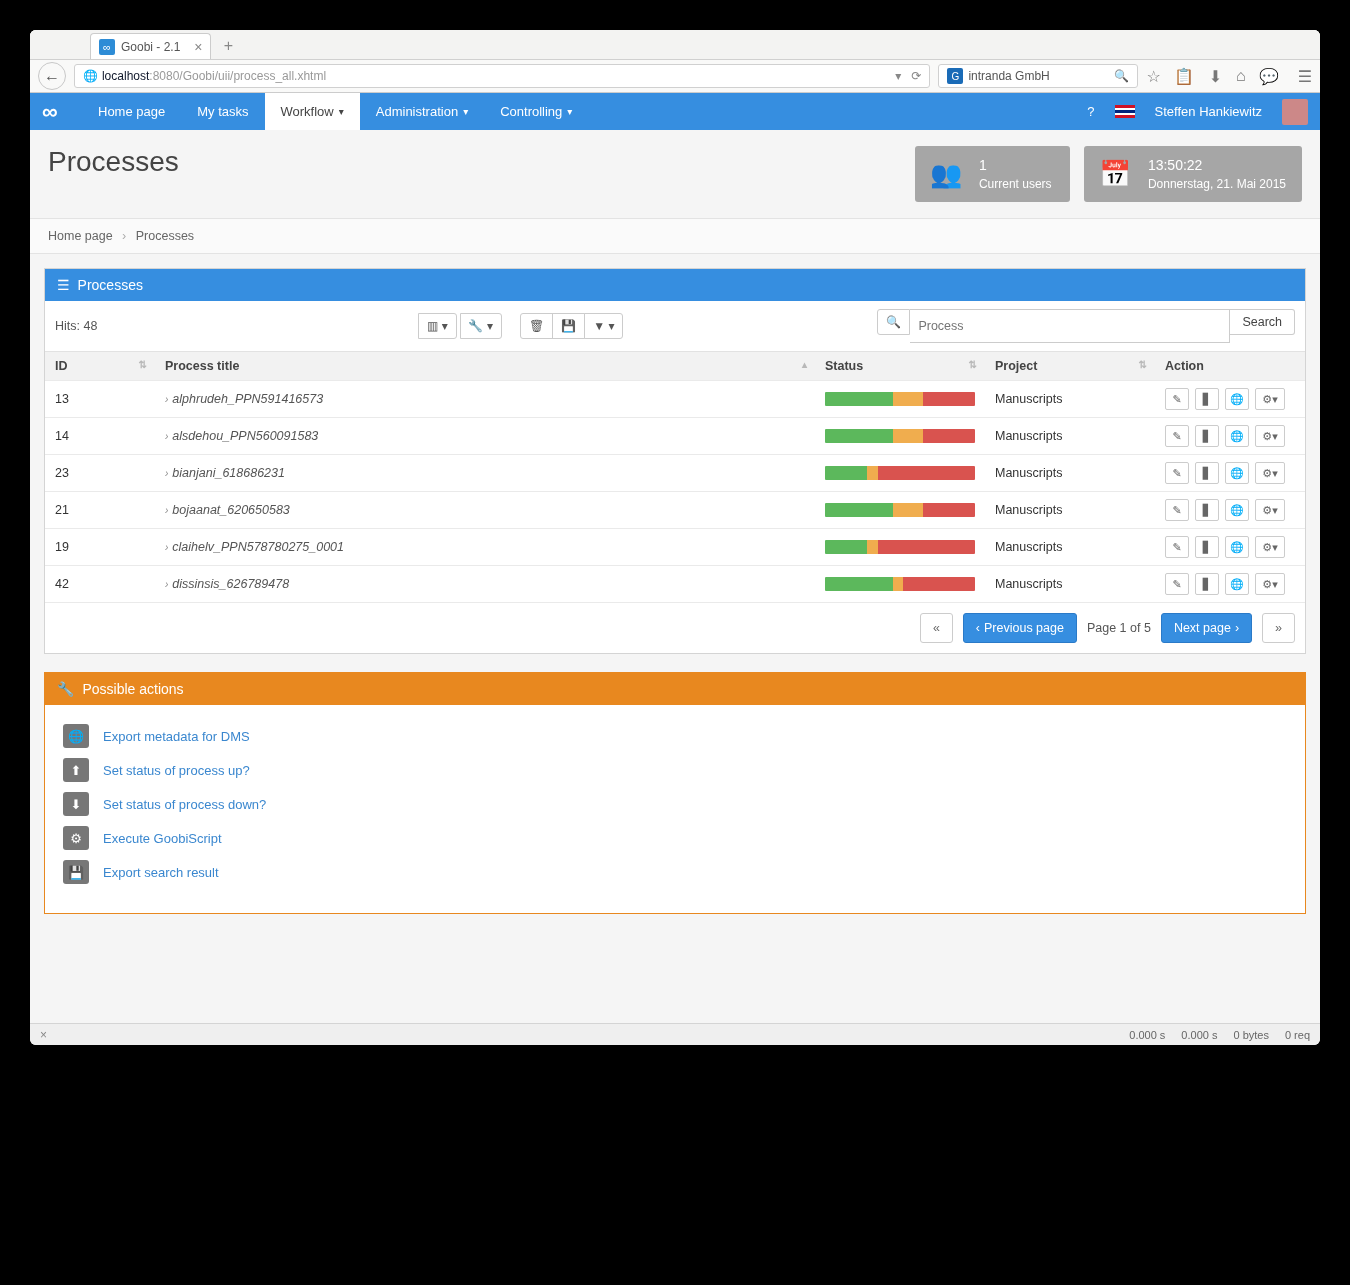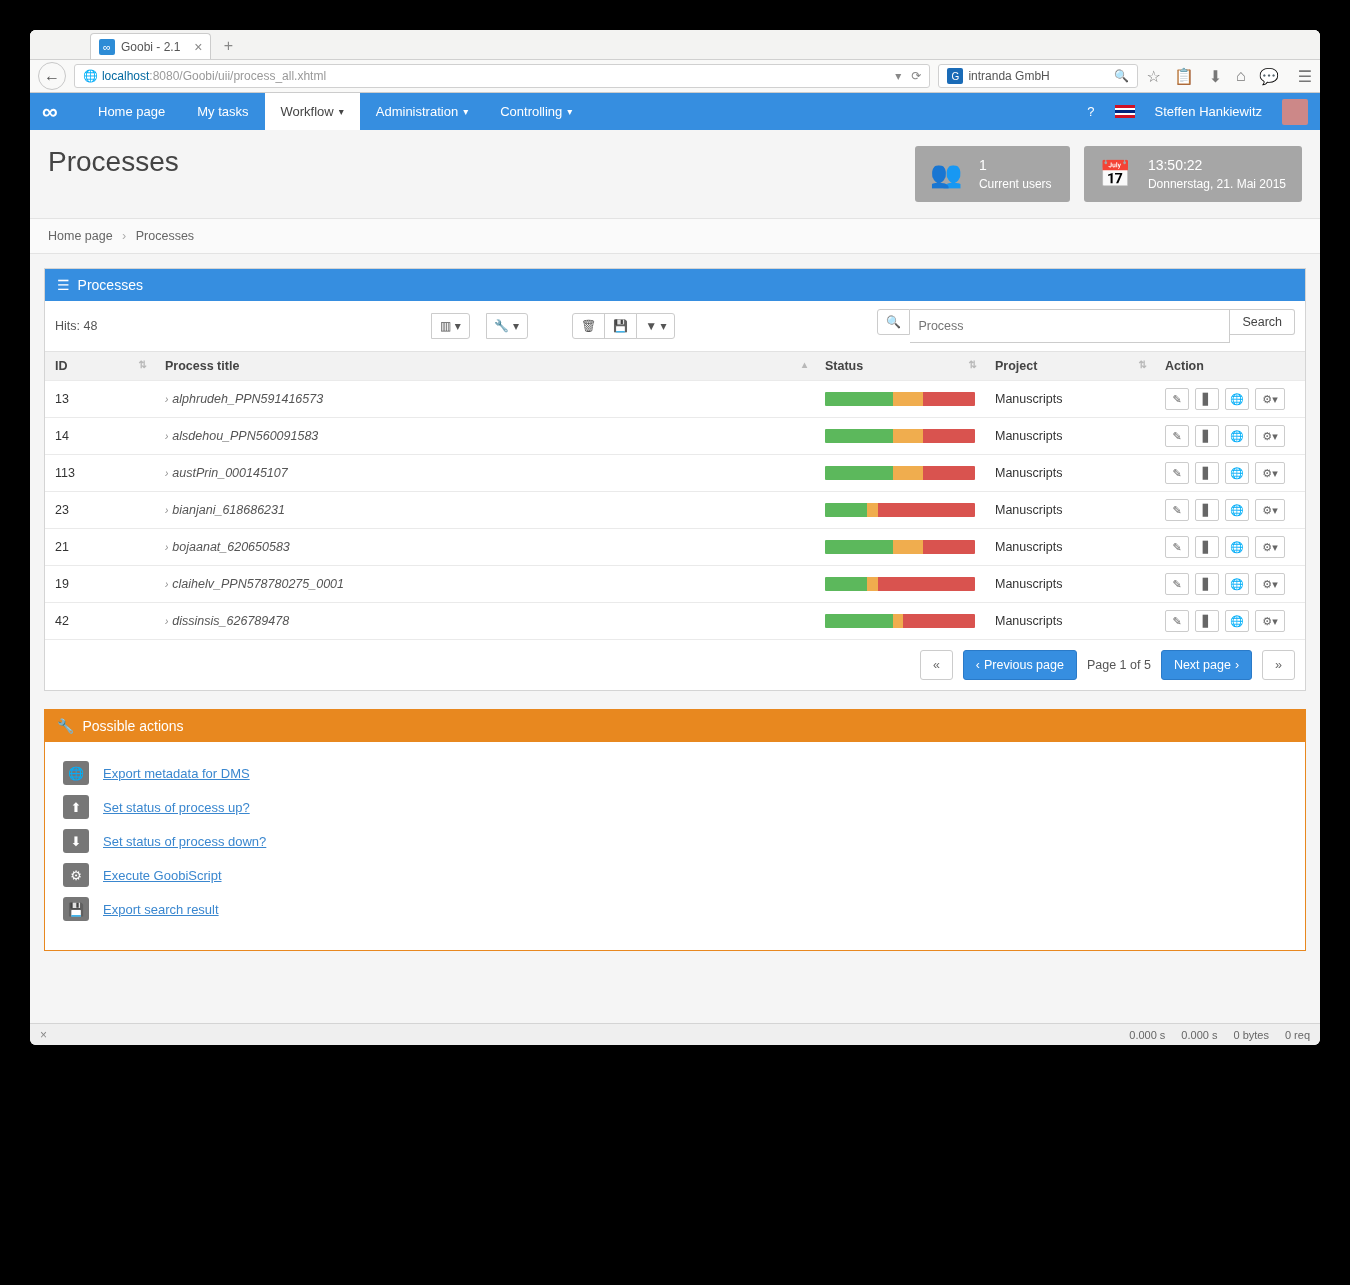--- a/index.html
+++ b/index.html
@@ -15,21 +15,21 @@
 .dot.yellow { background: #febc2e; }
 .dot.green { background: #28c840; }
 .tabrow { height: 30px; background: #f3f3f2; display: flex; align-items: flex-end; padding-left: 60px; border-bottom: 1px solid #d0d0d0; margin-top: -26px; }
 .tab { height: 26px; background: #fff; border: 1px solid #ccc; border-bottom: none; border-radius: 4px 4px 0 0; padding: 0 30px 0 8px; display: flex; align-items: center; gap: 6px; font-size: 12px; color: #555; position: relative; }
 .tab .favicon { width: 16px; height: 16px; background: #2d8cd6; border-radius: 2px; display: flex; align-items: center; justify-content: center; color: #fff; font-size: 11px; }
 .tab .close { position: absolute; right: 8px; color: #888; font-size: 14px; }
 .newtab { width: 22px; height: 22px; margin-left: 6px; margin-bottom: 2px; color: #888; display: flex; align-items: center; justify-content: center; font-size: 16px; }
 .urlbar { height: 33px; background: #f9f9f8; display: flex; align-items: center; padding: 0 8px; gap: 8px; border-bottom: 1px solid #ccc; }
 .backbtn { width: 28px; height: 28px; border: 1px solid #c8c8c8; border-radius: 50%; display: flex; align-items: center; justify-content: center; color: #555; font-size: 16px; }
 .urlinput { flex: 1; height: 24px; border: 1px solid #d0d0d0; border-radius: 3px; background: #fff; padding: 0 8px; display: flex; align-items: center; font-size: 12px; color: #555; }
-.urlinput .host { color: #0369a1; }
+.urlinput .host { color: #0f172a; }
 .urlinput .rest { color: #999; }
 .urlicons { margin-left: auto; display: flex; align-items: center; gap: 10px; color: #888; font-size: 12px; }
 .searchbox { width: 200px; height: 24px; border: 1px solid #d0d0d0; border-radius: 3px; background: #fff; padding: 0 8px; display: flex; align-items: center; gap: 5px; font-size: 12px; color: #555; }
 .searchbox .sicon { width: 16px; height: 16px; background: #1a6bb7; border-radius: 2px; display:flex;align-items:center;justify-content:center;color:#fff;font-size:10px;}
 .chromeicons { display: flex; gap: 14px; color: #777; font-size: 16px; }
 
 
 .app { flex: 1; overflow: auto; background: #f5f5f5; display: flex; flex-direction: column; }
 .topnav { height: 37px; background: #368ee0; display: flex; align-items: center; color: #fff; padding: 0 12px; }
 .logo { width: 40px; font-size: 22px; font-weight: bold; }
@@ -48,21 +48,21 @@
 .statcard .stext .big { font-size: 14px; }
 
 .breadcrumb { padding: 10px 18px; font-size: 12.5px; color: #666; border-top: 1px solid #e3e3e3; border-bottom: 1px solid #e3e3e3; background: #fafafa; }
 .breadcrumb a { color: #666; text-decoration: none; }
 .breadcrumb .sep { margin: 0 6px; color: #aaa; }
 
 .content { padding: 14px 14px; }
 .panel { border: 1px solid #d4d4d4; background: #fff; margin-bottom: 18px; }
 .panelhead { background: #368ee0; color: #fff; padding: 8px 12px; font-size: 14px; display: flex; align-items: center; gap: 8px; }
 .panelhead.orange { background: #e8881f; }
-.toolbar { padding: 8px 10px; display: flex; align-items: center; gap: 16px; border-bottom: 1px solid #e2e2e2; }
+.toolbar { padding: 8px 10px; display: flex; align-items: center; gap: 3px; border-bottom: 1px solid #e2e2e2; }
 .hits { font-size: 12.5px; color: #555; flex: 0 0 360px; }
 .btngroup { display: flex; }
 .tbtn { height: 26px; min-width: 30px; border: 1px solid #ccc; background: #fff; display: flex; align-items: center; justify-content: center; font-size: 12px; color: #555; padding: 0 8px; cursor: pointer; }
 .btngroup .tbtn { border-radius: 0; margin-left: -1px; }
 .btngroup .tbtn:first-child { border-radius: 3px 0 0 3px; margin-left: 0; }
 .btngroup .tbtn:last-child { border-radius: 0 3px 3px 0; }
 .spacer { width: 12px; }
 .searchgrp { margin-left: auto; display: flex; }
 .searchgrp .tbtn { border-radius: 3px 0 0 3px; }
 .searchgrp input { height: 26px; border: 1px solid #ccc; border-left: none; padding: 16px 8px; width: 320px; font-size: 12.5px; }
@@ -84,21 +84,21 @@
 .abtn.gear { width: 30px; }
 
 .pagination { padding: 10px; display: flex; justify-content: flex-end; align-items: center; gap: 10px; }
 .pagebtn { height: 30px; padding: 0 12px; border: 1px solid #ccc; background: #fff; border-radius: 3px; display: flex; align-items: center; font-size: 12.5px; color: #666; cursor: pointer; }
 .pagebtn.primary { background: #368ee0; color: #fff; border-color: #2a7ac8; }
 .pageinfo { font-size: 12.5px; color: #555; }
 
 .actionlist { padding: 14px 18px; }
 .actionrow { display: flex; align-items: center; gap: 14px; padding: 5px 0; }
 .aicon { width: 26px; height: 24px; background: #777; color: #fff; border-radius: 3px; display: flex; align-items: center; justify-content: center; font-size: 13px; }
-.alink { color: #3a87cf; font-size: 13px; cursor: pointer; text-decoration: underline; }
+.alink { color: #3a87cf; font-size: 13px; cursor: pointer; }
 
 .statusbar-bottom { height: 22px; background: #efefef; border-top: 1px solid #d4d4d4; display: flex; align-items: center; padding: 0 10px; font-size: 11px; color: #666; }
 .statusbar-bottom .x { color: #888; font-size: 12px; }
 .statusbar-bottom .right { margin-left: auto; display: flex; gap: 16px; }
 
 .caret-down::after { content: " ▾"; font-size: 10px; }
 </style>
 </head>
 <body>
 
@@ -270,40 +270,20 @@
     <td>
       <div class="actions">
         <div class="abtn">✎</div>
         <div class="abtn">▋</div>
         <div class="abtn">🌐</div>
         <div class="abtn gear">⚙▾</div>
       </div>
     </td>
                 </tr>
                 <tr>
-    <td>113</td>
-    <td class="title"><span class="caret">›</span>austPrin_000145107</td>
-    <td>
-      <div class="statusbar">
-        <div class="sb g" style="width:45%"></div>
-        <div class="sb y" style="width:20%"></div>
-        <div class="sb r" style="width:35%"></div>
-      </div>
-    </td>
-    <td>Manuscripts</td>
-    <td>
-      <div class="actions">
-        <div class="abtn">✎</div>
-        <div class="abtn">▋</div>
-        <div class="abtn">🌐</div>
-        <div class="abtn gear">⚙▾</div>
-      </div>
-    </td>
-                </tr>
-                <tr>
     <td>23</td>
     <td class="title"><span class="caret">›</span>bianjani_618686231</td>
     <td>
       <div class="statusbar">
         <div class="sb g" style="width:28%"></div>
         <div class="sb y" style="width:7%"></div>
         <div class="sb r" style="width:65%"></div>
       </div>
     </td>
     <td>Manuscripts</td>

